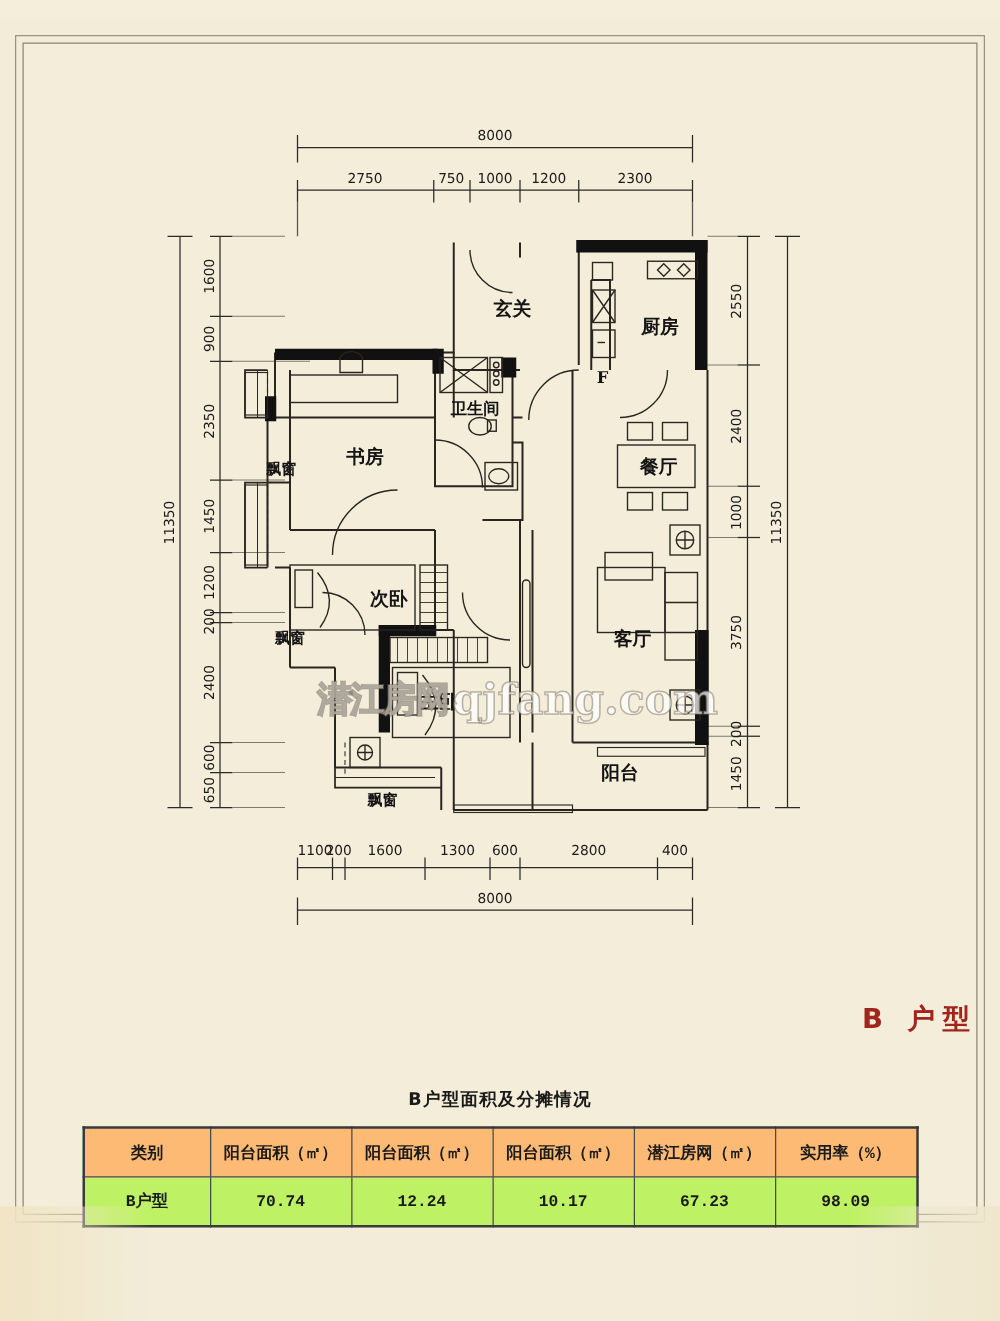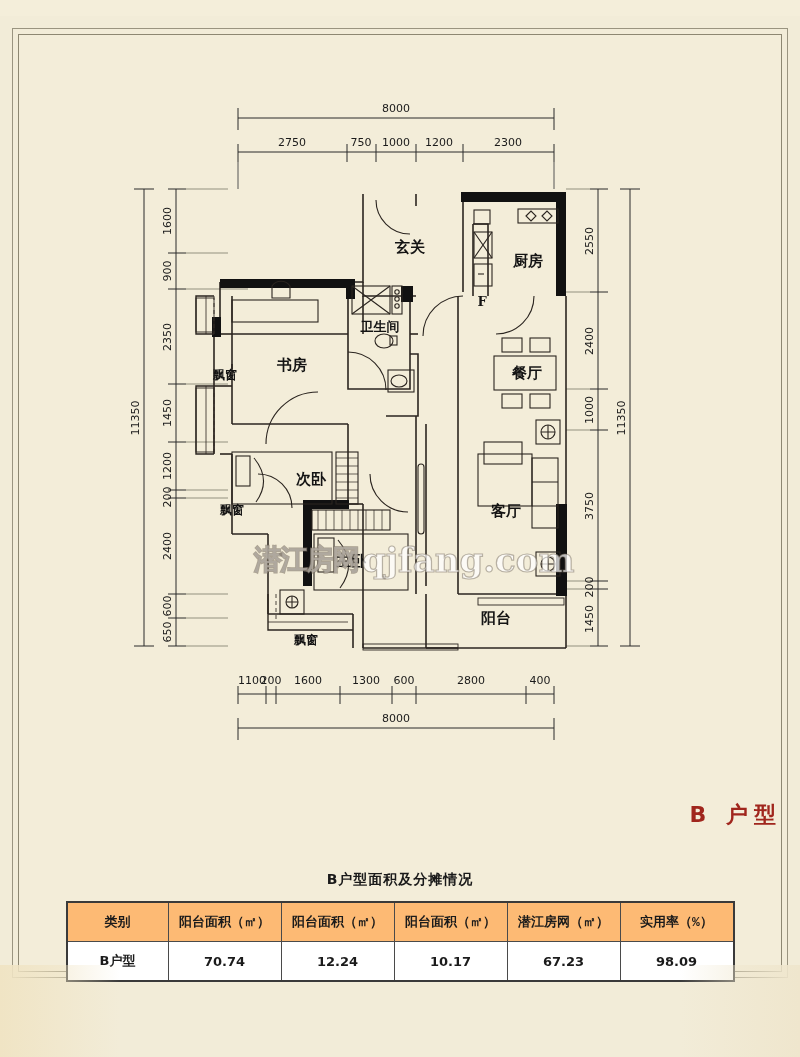--- a/index.html
+++ b/index.html
@@ -72,21 +72,21 @@
     border-collapse:collapse;margin:0 auto;
     border:2px solid #3a3a3a;
   }
   #area-table th,#area-table td{
     border:1px solid #4a4a4a;
     text-align:center;vertical-align:middle;
     font-size:13px;color:#1b1b1b;font-weight:bold;
     padding:0 6px;
   }
   #area-table thead th{background:#fdba74;height:38px;white-space:nowrap;font-family:Liberation Mono, monospace;}
-  #area-table tbody td{background:#ffffff;height:38px;white-space:nowrap;}
+  #area-table tbody td{background:#bef264;height:38px;white-space:nowrap;font-family:Liberation Mono, monospace;}
   #area-table .col-cat{width:88px;}
   #area-table .col-num{width:100px;}
 
   
   #watermark{
     position:absolute;left:236px;top:498px;width:400px;height:56px;
     display:flex;align-items:center;justify-content:flex-start;
     pointer-events:none;user-select:none;
   }
   #watermark-cn{

